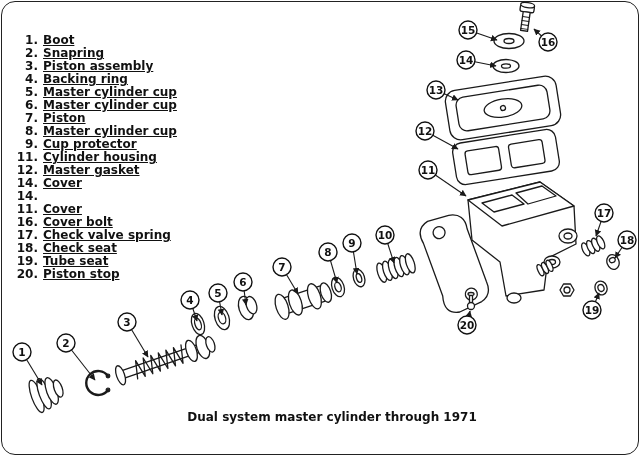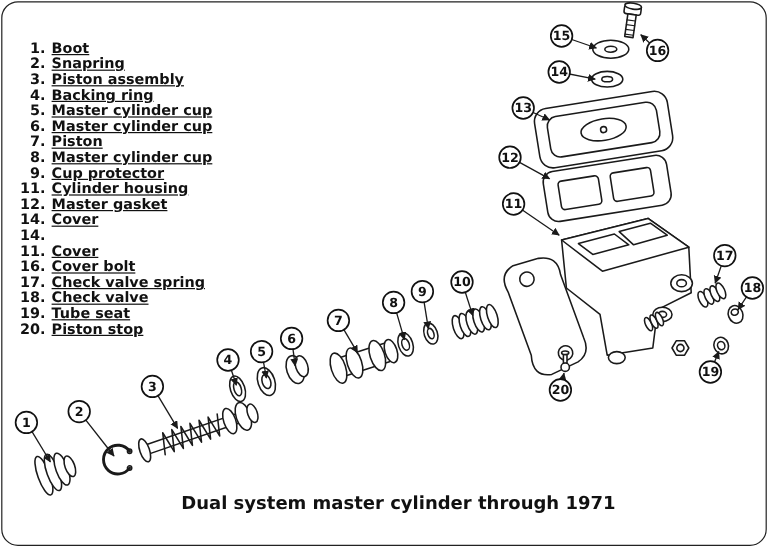--- a/index.html
+++ b/index.html
@@ -15,21 +15,21 @@
   .parts-list{
     position:absolute;left:12px;top:34px;
     font-size:12px;font-weight:bold;line-height:13px;color:#111;
     white-space:nowrap;
   }
   .part-row{display:flex;}
   .part-num{width:26px;text-align:right;margin-right:5px;}
   .part-name{text-align:right;text-decoration:underline;}
   .caption{
     position:absolute;left:0;right:0;top:410px;text-align:center;
-    font-size:15px;font-weight:bold;color:#111;padding-left:24px;
+    font-size:12px;font-weight:bold;color:#111;padding-left:24px;
   }
   svg.diagram{position:absolute;left:0;top:0;}
   .art{stroke:#1a1a1a;fill:#ffffff;stroke-width:1.3;stroke-linejoin:round;stroke-linecap:round;}
   .art .nofill{fill:none;}
   .leaders line{stroke:#1a1a1a;stroke-width:1.1;}
   .callout circle{fill:#ffffff;stroke:#111;stroke-width:1.4;}
   .callout text{
     font-family:"DejaVu Sans","Liberation Sans",sans-serif;
     font-size:10.5px;font-weight:bold;fill:#111;text-anchor:middle;stroke:none;
   }
@@ -99,21 +99,21 @@
     <div class="part-row">
         <span class="part-num">16.</span>
         <span class="part-name">Cover bolt</span>
       </div>
     <div class="part-row">
         <span class="part-num">17.</span>
         <span class="part-name">Check valve spring</span>
       </div>
     <div class="part-row">
         <span class="part-num">18.</span>
-        <span class="part-name">Check valve</span>
+        <span class="part-name">Check seat</span>
       </div>
     <div class="part-row">
         <span class="part-num">19.</span>
         <span class="part-name">Tube seat</span>
       </div>
     <div class="part-row">
         <span class="part-num">20.</span>
         <span class="part-name">Piston stop</span>
       </div>
   </div>

